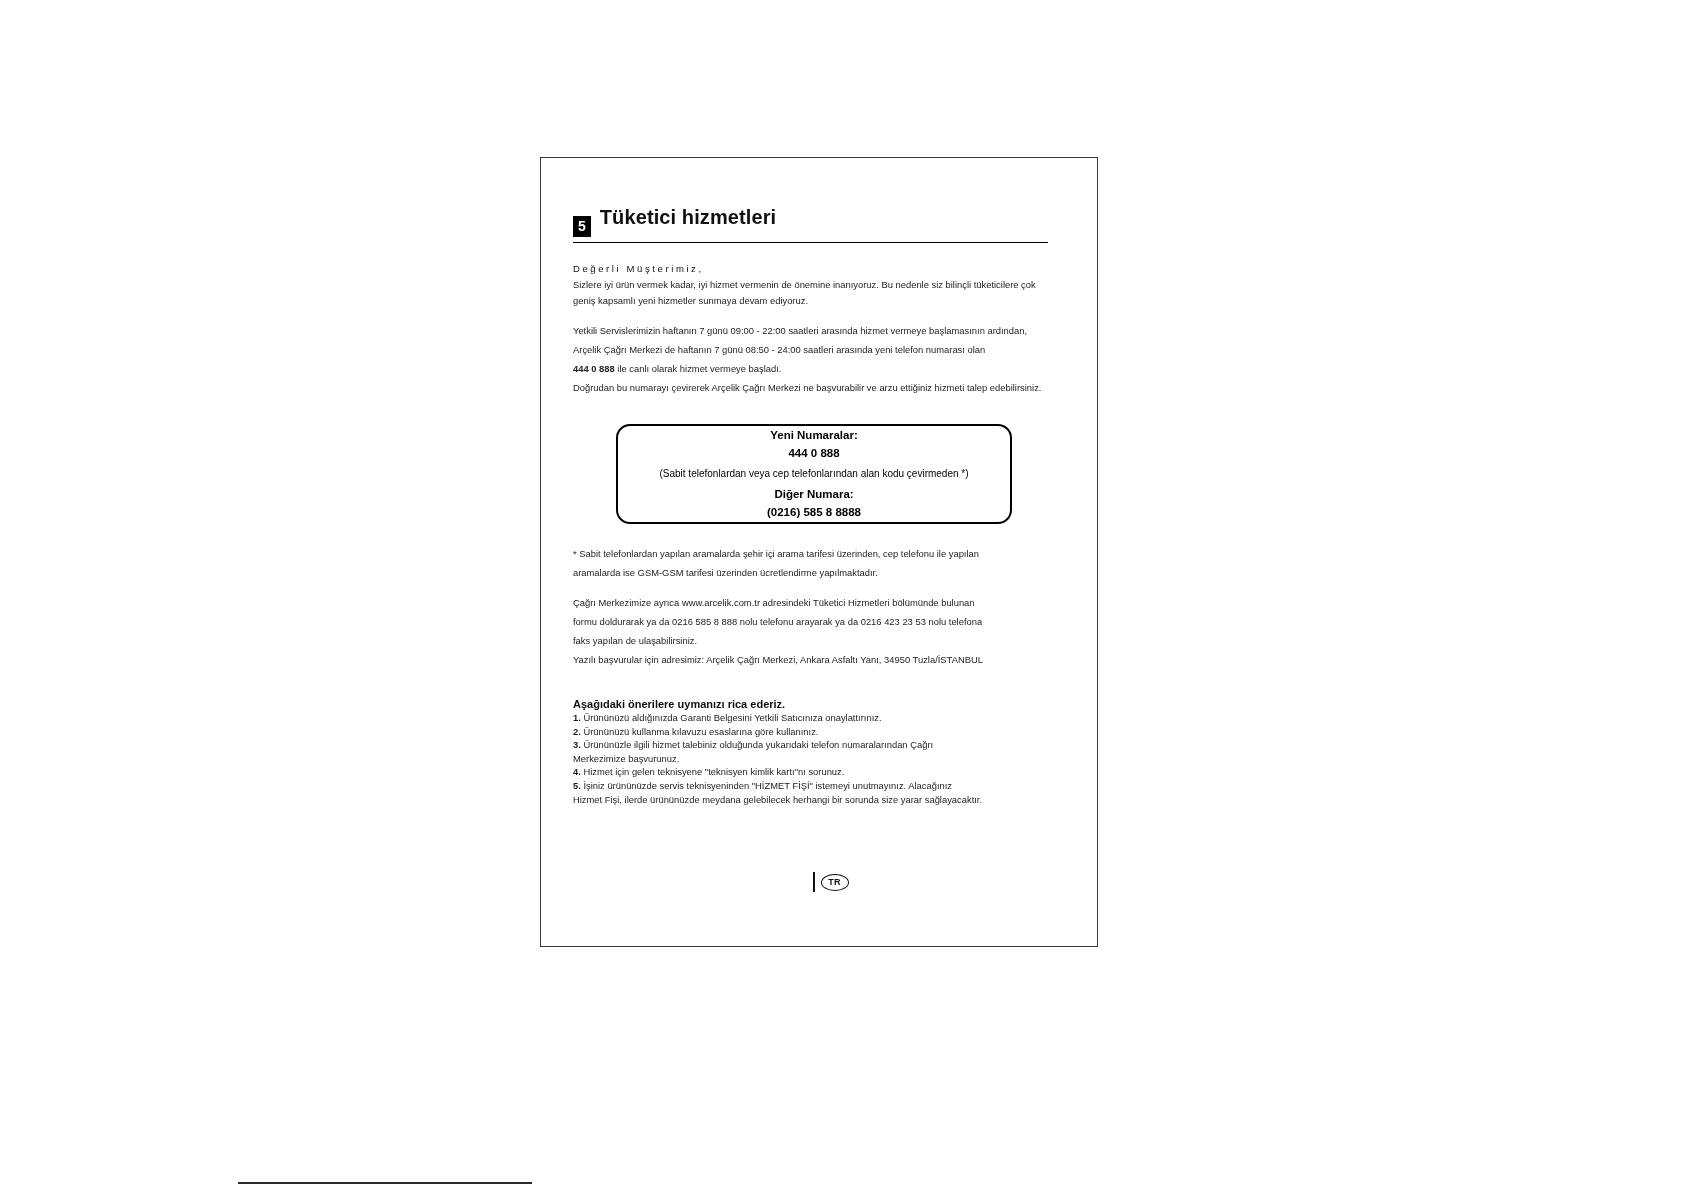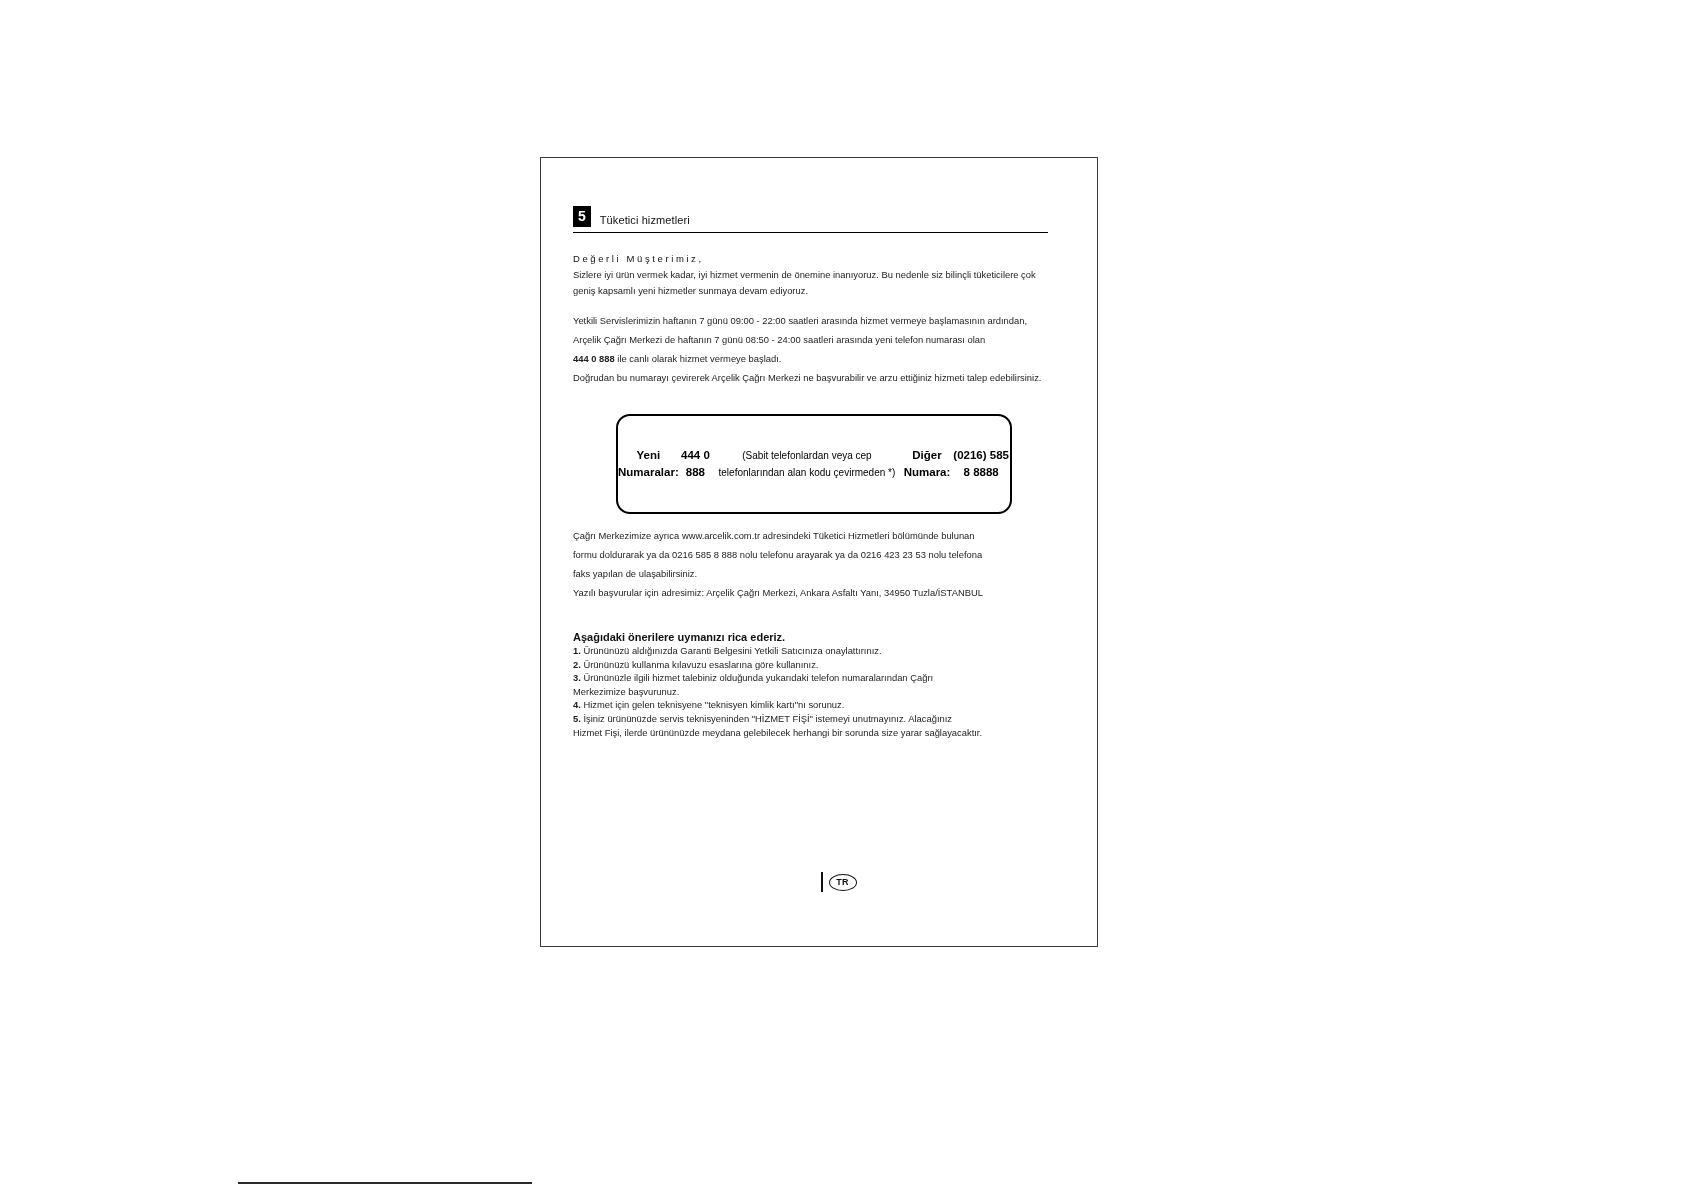--- a/index.html
+++ b/index.html
@@ -48,25 +48,25 @@
     background: #000;
     color: #fff;
     font-weight: bold;
     font-size: 14px;
     line-height: 1;
     padding: 3px 5px 4px 5px;
     display: inline-block;
     font-family: "Liberation Sans", sans-serif;
   }
   .section-title {
-    font-size: 11px;
-    font-weight: normal;
+    font-size: 20px;
+    font-weight: bold;
     letter-spacing: 0.1px;
     color: #111;
-    margin-bottom: 1px;
+    margin-bottom: 8px;
   }
 
   .salutation {
     margin-top: 20px;
     font-size: 9.5px;
     font-weight: normal;
     letter-spacing: 2.6px;
     color: #111;
   }
 
@@ -85,21 +85,21 @@
 
   
   .phone-box {
     margin: 28px auto 0 auto;
     width: 396px;
     height: 100px;
     border: 2.5px solid #000;
     border-radius: 14px;
     box-sizing: border-box;
     display: flex;
-    flex-direction: row;
+    flex-direction: column;
     align-items: center;
     justify-content: center;
     gap: 1px;
   }
   .phone-box .ln {
     font-size: 11.5px;
     font-weight: bold;
     color: #000;
     text-align: center;
     line-height: 17px;
@@ -128,21 +128,21 @@
     line-height: 13.6px;
     color: #1d1d1d;
   }
   .list-item .num {
     font-weight: bold;
   }
 
   
   .lang-marker {
     position: absolute;
-    left: 280px;
+    left: 272px;
     top: 714px;
     display: flex;
     align-items: center;
     gap: 6px;
   }
   .lang-rule {
     width: 1.5px;
     height: 20px;
     background: #111;
   }
@@ -193,20 +193,24 @@
     </div>
 
     <div class="phone-box">
       <div class="ln">Yeni Numaralar:</div>
       <div class="ln">444  0 888</div>
       <div class="ln note">(Sabit telefonlardan veya cep telefonlarından alan kodu çevirmeden *)</div>
       <div class="ln">Diğer Numara:</div>
       <div class="ln">(0216) 585 8 8888</div>
     </div>
 
+    <div class="footnote">
+      <p class="body-text">* Sabit telefonlardan yapılan aramalarda şehir içi arama tarifesi üzerinden, cep telefonu ile yapılan</p>
+      <p class="body-text">aramalarda ise  GSM-GSM tarifesi üzerinden ücretlendirme yapılmaktadır.</p>
+    </div>
 
     <div class="block-gap">
       <p class="body-text">Çağrı Merkezimize   ayrıca  www.arcelik.com.tr adresindeki Tüketici Hizmetleri bölümünde bulunan</p>
       <p class="body-text">formu doldurarak ya da 0216 585 8 888 nolu telefonu arayarak ya da 0216 423 23 53 nolu telefona</p>
       <p class="body-text">faks yapılan de ulaşabilirsiniz.</p>
       <p class="body-text">Yazılı başvurular için adresimiz: Arçelik Çağrı Merkezi,  Ankara Asfaltı Yanı, 34950 Tuzla/İSTANBUL</p>
     </div>
 
     <div class="list-block">
       <div class="list-head">Aşağıdaki önerilere uymanızı rica ederiz.</div>

